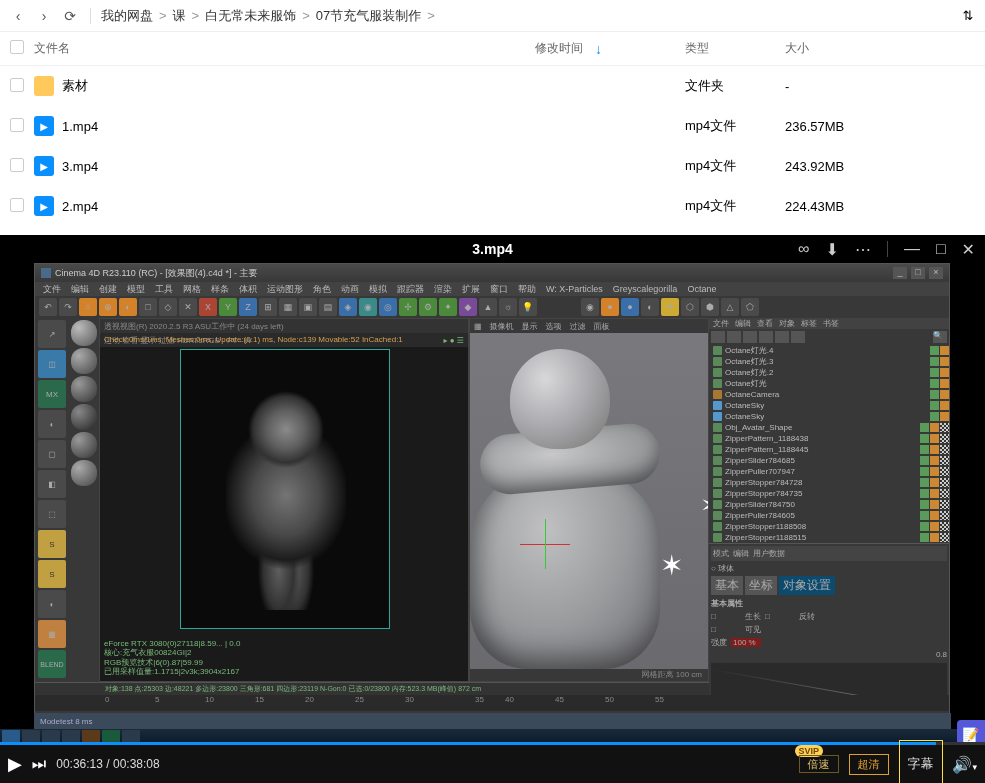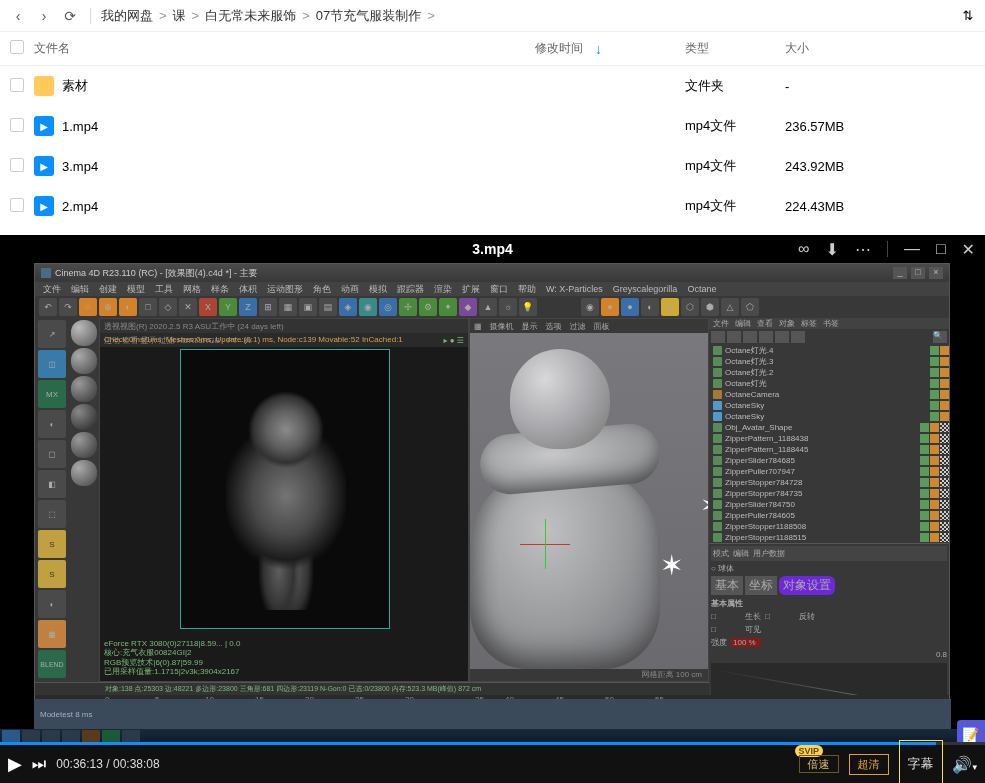--- a/index.html
+++ b/index.html
@@ -99,42 +99,42 @@
 .obj-name { flex: 1; color: #bbb; font-size: 8px; white-space:nowrap; overflow:hidden; }
 .obj-tags { display: flex; gap: 1px; }
 .obj-tag { width: 9px; height: 9px; background: #666; }
 .obj-tag.g { background: #5a9a5a; }
 .obj-tag.o { background: #cc8833; }
 .obj-tag.chk { background: repeating-conic-gradient(#333 0 90deg, #ccc 90deg 180deg); background-size: 4px 4px; }
 .attributes-panel { flex: 1; background: #383838; border-top: 1px solid #555; padding: 2px; }
 .attr-header { display:flex; gap:4px; font-size:8px; background:#444; padding:2px; }
 .attr-tabs { display:flex; gap:2px; margin-top:2px; }
 .attr-tab { background:#555; padding:1px 4px; font-size:12px; }
-.attr-tab.active { background:#6d28d9;border-radius:6px; }
+.attr-tab.active { background:#0c4a6e; }
 .attr-row { display:flex; gap:4px; margin-top:2px; font-size:8px; align-items:center; }
 .attr-label { width:30px; }
 .attr-val { background:#7f1d1d; padding:0 2px; width:30px; }
 .curve-box { height:40px; background:#2a2a2a; margin-top:4px; position:relative; }
 .curve-box::after { content:''; position:absolute; top:6px; left:0; right:0; height:1px; background:linear-gradient(90deg, transparent, #888); transform-origin:left; transform:rotate(10deg); }
 
 .c4d-bottom { height: 60px; background: #383838; border-top: 1px solid #555; }
 .timeline-ruler { height: 16px; background: #2a2a2a; display: flex; font-size: 8px; color: #888; position:relative; padding-left:70px; }
 .timeline-ruler span { position:absolute; }
 .playback-row { height: 18px; display: flex; align-items: center; padding: 0 4px; gap: 2px; }
 .pb-input { width: 40px; height: 14px; background: #2a2a2a; color: #aaa; font-size: 8px; border: 1px solid #555; padding: 0 2px; }
 .pb-btn { width: 16px; height: 14px; background: #4a4a4a; border-radius: 2px; display:flex; align-items:center; justify-content:center; color:#aaa; font-size:8px; }
 .pb-btn.orange { background:#cc7733; }
 .pb-btn.red { background:#aa3333; }
 .pb-btn.green { background:#339955; }
 .coords-panel { height: 26px; background:#3a3a3a; display:flex; align-items:center; gap:4px; padding:0 70px 0 350px; font-size:8px; color:#aaa; }
 .coord-group { display:flex; flex-direction:column; gap:1px; }
 .coord-row { display:flex; gap:2px; }
 .coord-val { width:50px; background:#2a2a2a; padding:0 2px; }
 
-.statusbar { position:absolute; bottom:54px; left:34px; right:34px; height:30px; background:#3a4a5a; font-size:8px; color:#aac; padding:1px 6px; display:flex; align-items:center; }
+.statusbar { position:absolute; bottom:54px; left:34px; right:34px; height:16px; background:#3a4a5a; font-size:8px; color:#aac; padding:1px 6px; display:flex; align-items:center; }
 
 
 .taskbar { position:absolute; bottom:38px; left:0; right:0; height:16px; background:linear-gradient(#1a2a3a,#0a1a2a); display:flex; align-items:center; gap:2px; padding:0 2px; }
 .taskbar-item { width:18px; height:14px; background:#2a3a4a; border-radius:1px; }
 
 
 .note-btn { position: absolute; right: 0; top: 485px; width: 28px; height: 46px; background: #5558d8; border-radius: 4px 0 0 4px; color: #fff; font-size: 10px; display: flex; flex-direction: column; align-items: center; justify-content: center; gap: 2px; }
 .note-btn .note-icon { font-size: 14px; }
 
 

